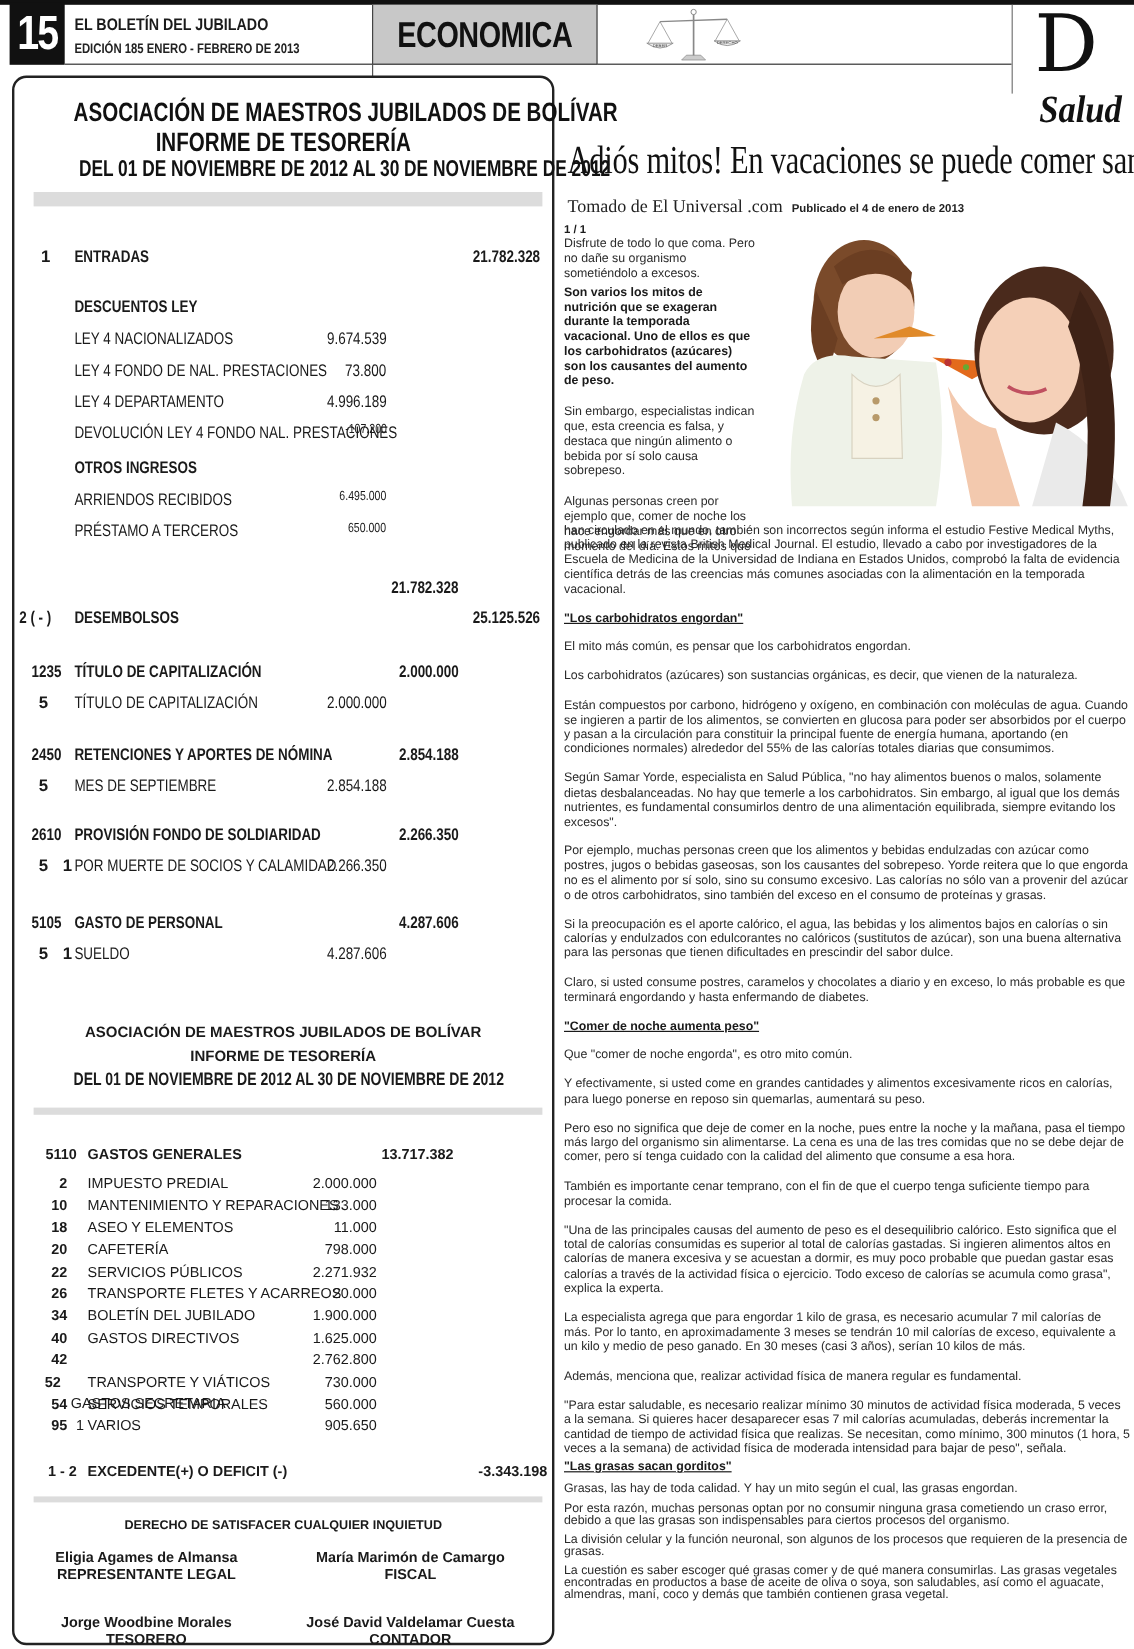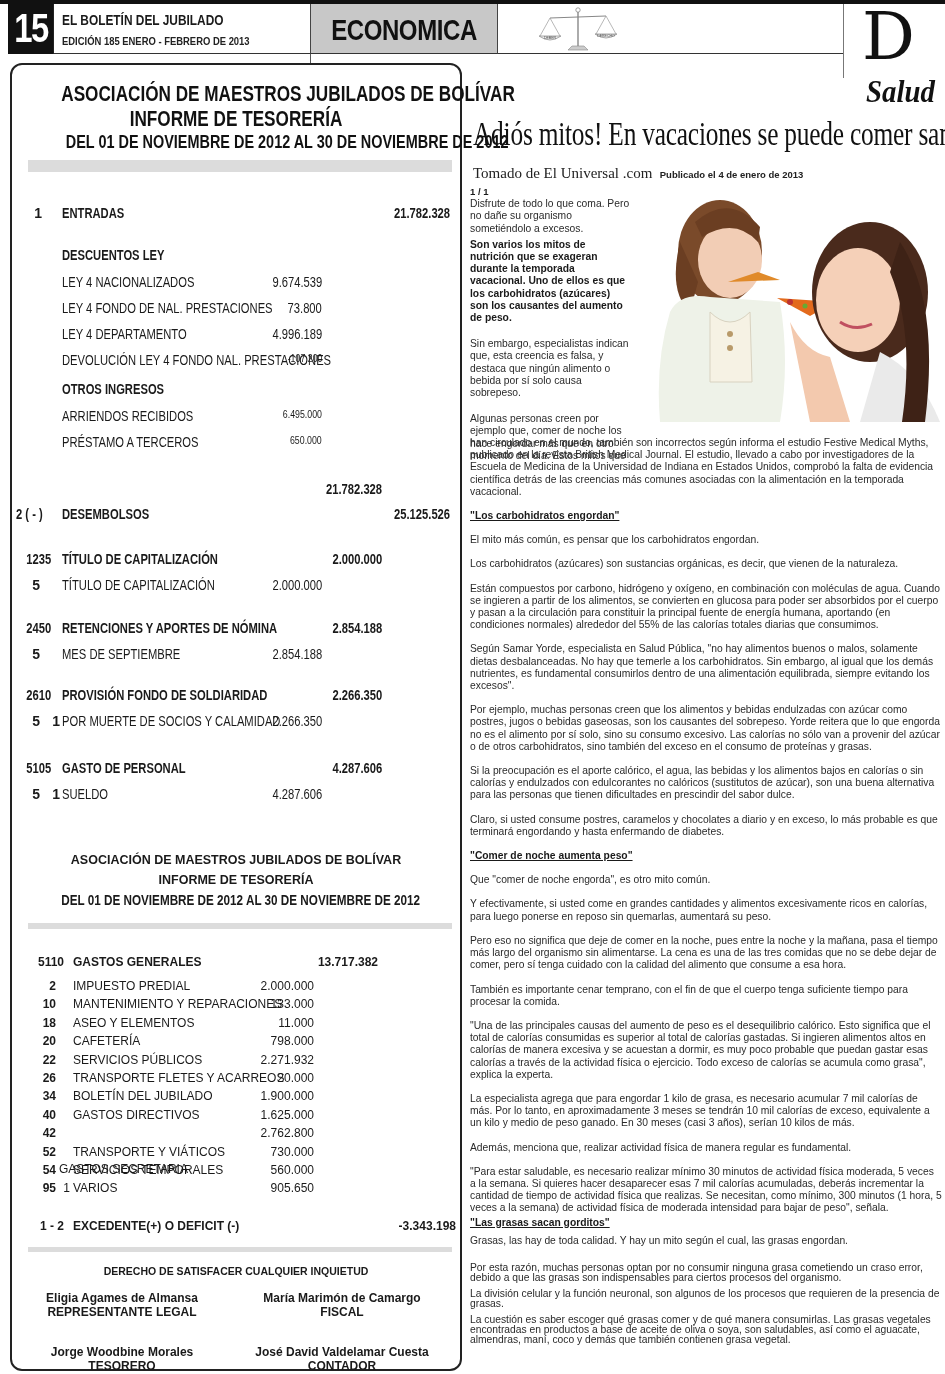--- a/index.html
+++ b/index.html
@@ -246,21 +246,21 @@
           <span class="label" style="left:61px;">GASTOS DIRECTIVOS</span>
           <span class="amt" style="right:146px;">1.625.000</span>
         </div>
         <div class="row" style="top: 1061.2px;">
           <span class="code b" style="left:20px;width:24px;">42</span>
           <span class="code" style="left:48px;width:10px;"></span>
           <span class="label" style="left:47px;margin-top:36px;">GASTOS SECRETARIA</span>
           <span class="amt" style="right:146px;">2.762.800</span>
         </div>
         <div class="row" style="top: 1079.6px;">
-          <span class="code b" style="left:20px;width:24px;">52</span>
+          <span class="code b" style="left:20px;width:24px;text-align:center;">52</span>
           <span class="code" style="left:48px;width:10px;"></span>
           <span class="label" style="left:61px;">TRANSPORTE Y VIÁTICOS</span>
           <span class="amt" style="right:146px;">730.000</span>
         </div>
         <div class="row" style="top: 1098px;">
           <span class="code b" style="left:20px;width:24px;">54</span>
           <span class="code" style="left:48px;width:10px;"></span>
           <span class="label" style="left:61px;">SERVICIOS TEMPORALES</span>
           <span class="amt" style="right:146px;">560.000</span>
         </div>
@@ -351,18 +351,18 @@
   <p class="sub">"Comer de noche aumenta peso"</p>
   <p>Que "comer de noche engorda", es otro mito común.</p>
   <p>Y efectivamente, si usted come en grandes cantidades y alimentos excesivamente ricos en calorías, para luego ponerse en reposo sin quemarlas, aumentará su peso.</p>
   <p>Pero eso no significa que deje de comer en la noche, pues entre la noche y la mañana, pasa el tiempo más largo del organismo sin alimentarse. La cena es una de las tres comidas que no se debe dejar de comer, pero sí tenga cuidado con la calidad del alimento que consume a esa hora.</p>
   <p>También es importante cenar temprano, con el fin de que el cuerpo tenga suficiente tiempo para procesar la comida.</p>
   <p>"Una de las principales causas del aumento de peso es el desequilibrio calórico. Esto significa que el total de calorías consumidas es superior al total de calorías gastadas. Si ingieren alimentos altos en calorías de manera excesiva y se acuestan a dormir, es muy poco probable que puedan gastar esas calorías a través de la actividad física o ejercicio. Todo exceso de calorías se acumula como grasa", explica la experta.</p>
   <p>La especialista agrega que para engordar 1 kilo de grasa, es necesario acumular 7 mil calorías de más. Por lo tanto, en aproximadamente 3 meses se tendrán 10 mil calorías de exceso, equivalente a un kilo y medio de peso ganado. En 30 meses (casi 3 años), serían 10 kilos de más.</p>
   <p>Además, menciona que, realizar actividad física de manera regular es fundamental.</p>
   <p style="margin-bottom:2px;">"Para estar saludable, es necesario realizar mínimo 30 minutos de actividad física moderada, 5 veces a la semana. Si quieres hacer desaparecer esas 7 mil calorías acumuladas, deberás incrementar la cantidad de tiempo de actividad física que realizas. Se necesitan, como mínimo, 300 minutos (1 hora, 5 veces a la semana) de actividad física de moderada intensidad para bajar de peso", señala.</p>
   <p class="sub" style="margin-bottom:6px;">"Las grasas sacan gorditos"</p>
-  <p style="margin-bottom:16px;">Grasas, las hay de toda calidad. Y hay un mito según el cual, las grasas engordan.</p>
+  <p style="margin-bottom:6px;">Grasas, las hay de toda calidad. Y hay un mito según el cual, las grasas engordan.</p>
   <p style="margin-bottom:6px;line-height:10px;">Por esta razón, muchas personas optan por no consumir ninguna grasa cometiendo un craso error, debido a que las grasas son indispensables para ciertos procesos del organismo.</p>
   <p style="margin-bottom:6px;line-height:10px;">La división celular y la función neuronal, son algunos de los procesos que requieren de la presencia de grasas.</p>
   <p style="margin-bottom:6px;line-height:10px;">La cuestión es saber escoger qué grasas comer y de qué manera consumirlas. Las grasas vegetales encontradas en productos a base de aceite de oliva o soya, son saludables, así como el aguacate, almendras, maní, coco y demás que también contienen grasa vegetal.</p>
 
 </div>
 
 </body></html>

